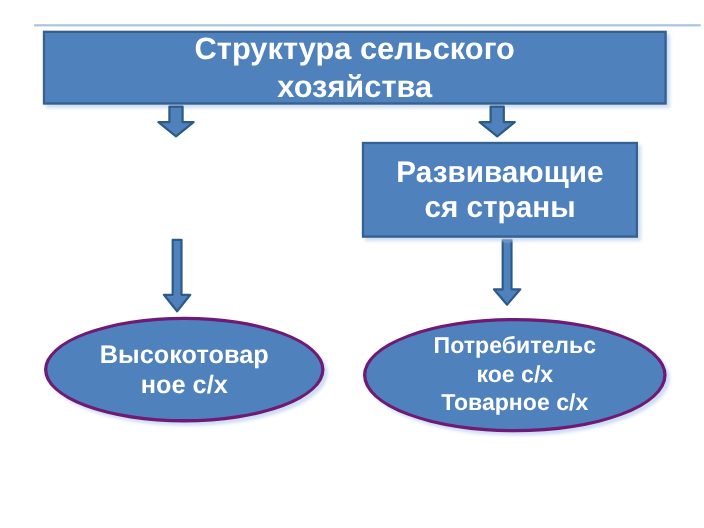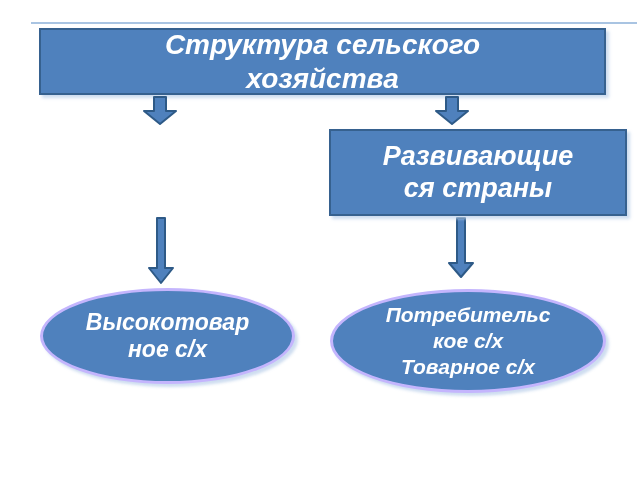--- a/index.html
+++ b/index.html
@@ -25,39 +25,38 @@
   }
   .shape {
     position: absolute;
     background: #4f81bd;
     display: flex;
     align-items: center;
     justify-content: center;
     text-align: center;
     box-sizing: border-box;
     box-shadow: 3px 3px 3px rgba(190, 210, 235, 0.75);
-    font-style: italic;
   }
   .rect {
     border: 2px solid #36618f;
   }
   .ellipse {
-    border: 3px solid #c4b5fd;
+    border: 3px solid #701a75;
     border-radius: 50%;
   }
   .shape-label {
     color: #ffffff;
     font-weight: 700;
     white-space: pre-line;
     line-height: 1.18;
   }
   .title-box      { left: 39px;  top: 28px;  width: 567px; height: 67px; }
   .title-box .shape-label { font-size: 28px; }
   .developed-box  { left: 40px;  top: 129px; width: 247px; height: 87px; }
-  .developing-box { left: 329px; top: 129px; width: 298px; height: 87px; justify-content: center; }
+  .developing-box { left: 329px; top: 129px; width: 251px; height: 87px; justify-content: center; }
   .developed-box .shape-label,
   .developing-box .shape-label { font-size: 27px; }
   .left-ellipse   { left: 40px;  top: 288px; width: 255px; height: 96px; }
   .left-ellipse .shape-label  { font-size: 23px; }
   .right-ellipse  { left: 330px; top: 289px; width: 276px; height: 104px; }
   .right-ellipse .shape-label { font-size: 21px; line-height: 1.25; }
   .arrow-layer {
     position: absolute;
     left: 0;
     top: 0;

